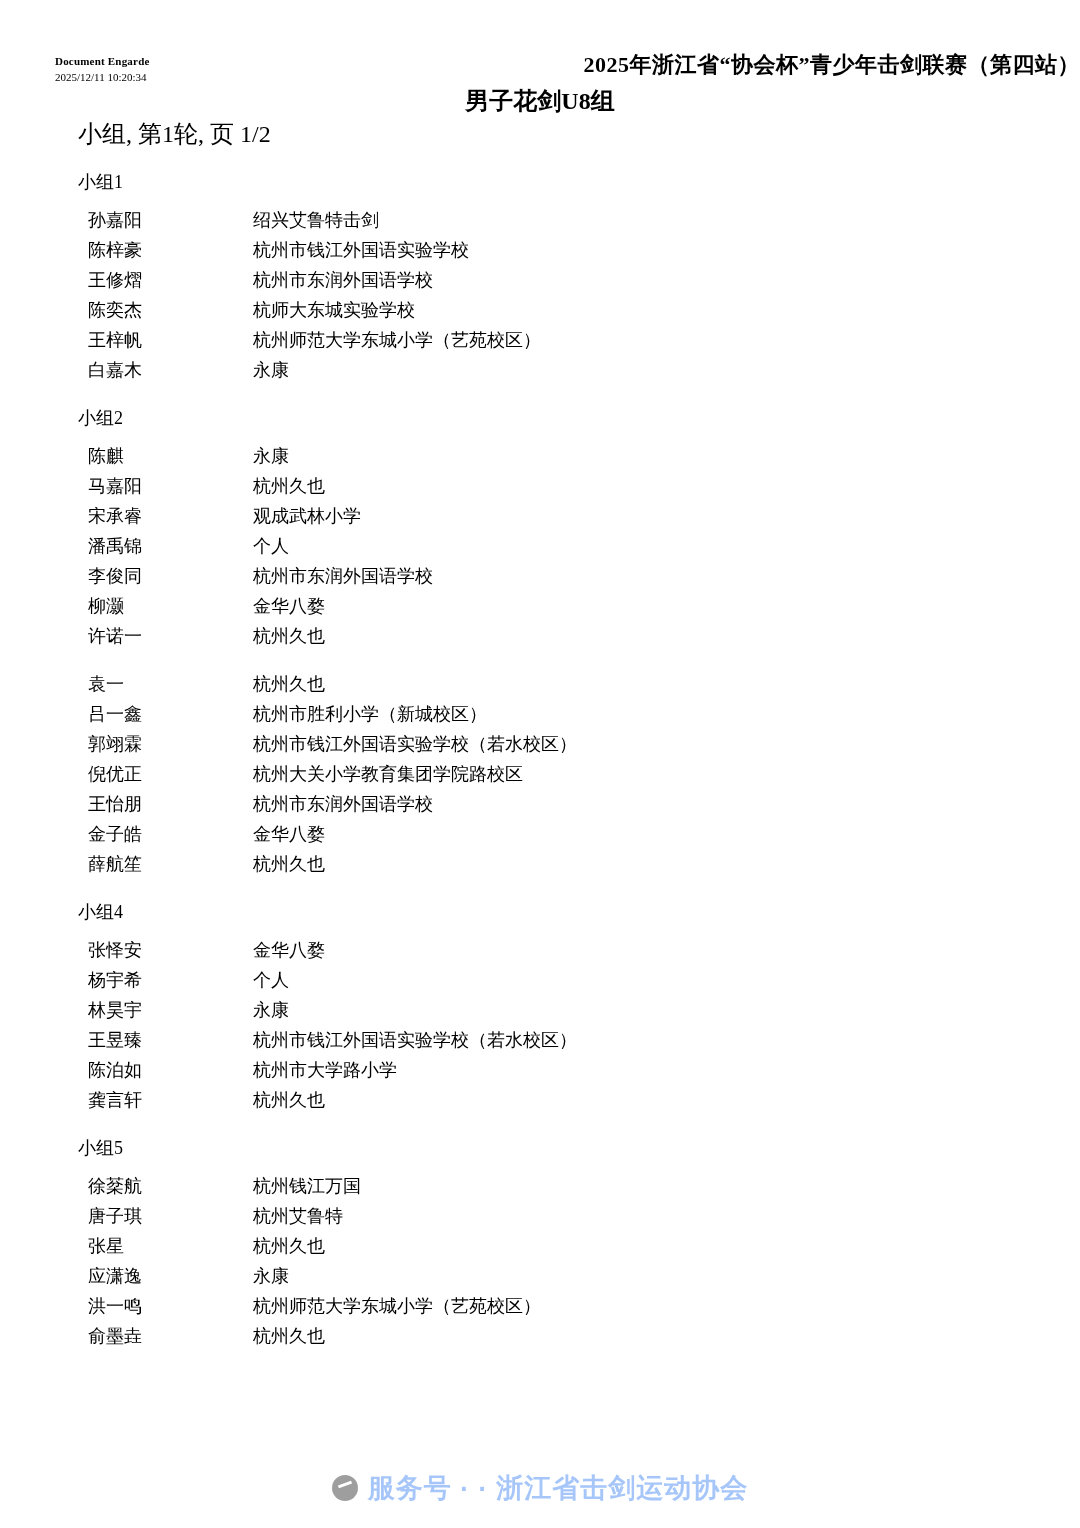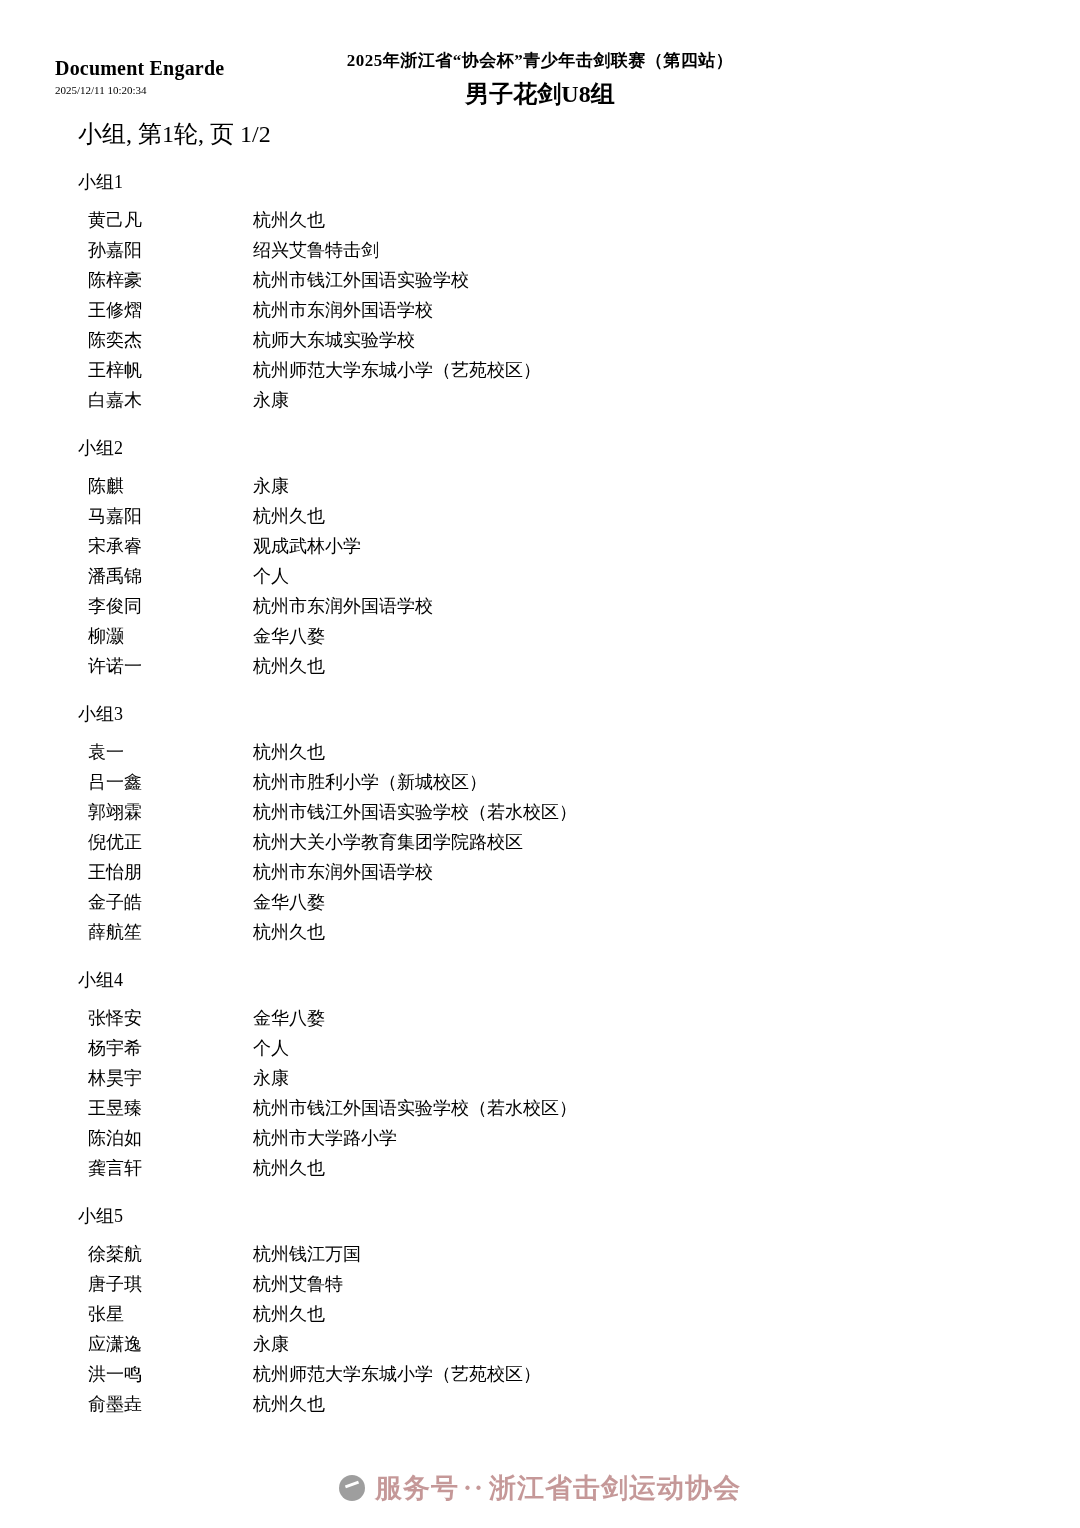--- a/index.html
+++ b/index.html
@@ -26,39 +26,40 @@
   }
   .doc-meta {
     position: absolute;
     left: 55px;
     top: 54px;
     line-height: 1.45;
   }
   .doc-meta .doc-name {
     font-family: "Liberation Serif", "DejaVu Serif", serif;
     font-weight: bold;
-    font-size: 20px;
+    font-size: 11px;
     letter-spacing: 0.2px;
   }
   .doc-meta .doc-date {
     font-family: "Liberation Serif", "DejaVu Serif", serif;
     font-size: 11px;
   }
   .title-block {
     position: absolute;
     left: 0;
     top: 48px;
     width: 1080px;
     text-align: center;
   }
   .title-main {
-    font-size: 17px;
+    font-size: 22px;
     font-weight: bold;
     letter-spacing: 0.5px;
     line-height: 1.5;
+    text-align: right;
   }
   .title-sub {
     font-size: 24px;
     font-weight: bold;
     line-height: 1.5;
     margin-top: 2px;
   }
   .round-line {
     position: absolute;
     left: 78px;
@@ -100,23 +101,24 @@
     left: 0;
     bottom: 22px;
     width: 1080px;
     text-align: center;
     opacity: 0.45;
   }
   .wm-inner {
     display: inline-block;
     font-size: 27px;
     font-weight: bold;
-    color: #7f1d1d;
+    color: #3b82f6;
     letter-spacing: 1px;
     white-space: nowrap;
+    font-family: Liberation Mono, monospace;
   }
   .wm-logo {
     display: inline-block;
     width: 26px;
     height: 26px;
     border-radius: 50%;
     background: #2b2b2b;
     position: relative;
     vertical-align: -4px;
     margin-right: 10px;
@@ -152,24 +154,20 @@
     </div>
     <div class="round-line">小组, 第1轮,  页 1/2</div>
   </div>
 
   <div class="content" id="pools-container">
       <div class="pool">
         <div class="pool-title">小组1</div>
         <table class="pool-table">
           <tbody>
             <tr>
-              <td class="col-name">黄己凡</td>
-              <td class="col-club">杭州久也</td>
-            </tr>
-            <tr>
               <td class="col-name">孙嘉阳</td>
               <td class="col-club">绍兴艾鲁特击剑</td>
             </tr>
             <tr>
               <td class="col-name">陈梓豪</td>
               <td class="col-club">杭州市钱江外国语实验学校</td>
             </tr>
             <tr>
               <td class="col-name">王修熠</td>
               <td class="col-club">杭州市东润外国语学校</td>
@@ -218,21 +216,20 @@
               <td class="col-club">金华八婺</td>
             </tr>
             <tr>
               <td class="col-name">许诺一</td>
               <td class="col-club">杭州久也</td>
             </tr>
           </tbody>
         </table>
       </div>
       <div class="pool">
-        <div class="pool-title">小组3</div>
         <table class="pool-table">
           <tbody>
             <tr>
               <td class="col-name">袁一</td>
               <td class="col-club">杭州久也</td>
             </tr>
             <tr>
               <td class="col-name">吕一鑫</td>
               <td class="col-club">杭州市胜利小学（新城校区）</td>
             </tr>

